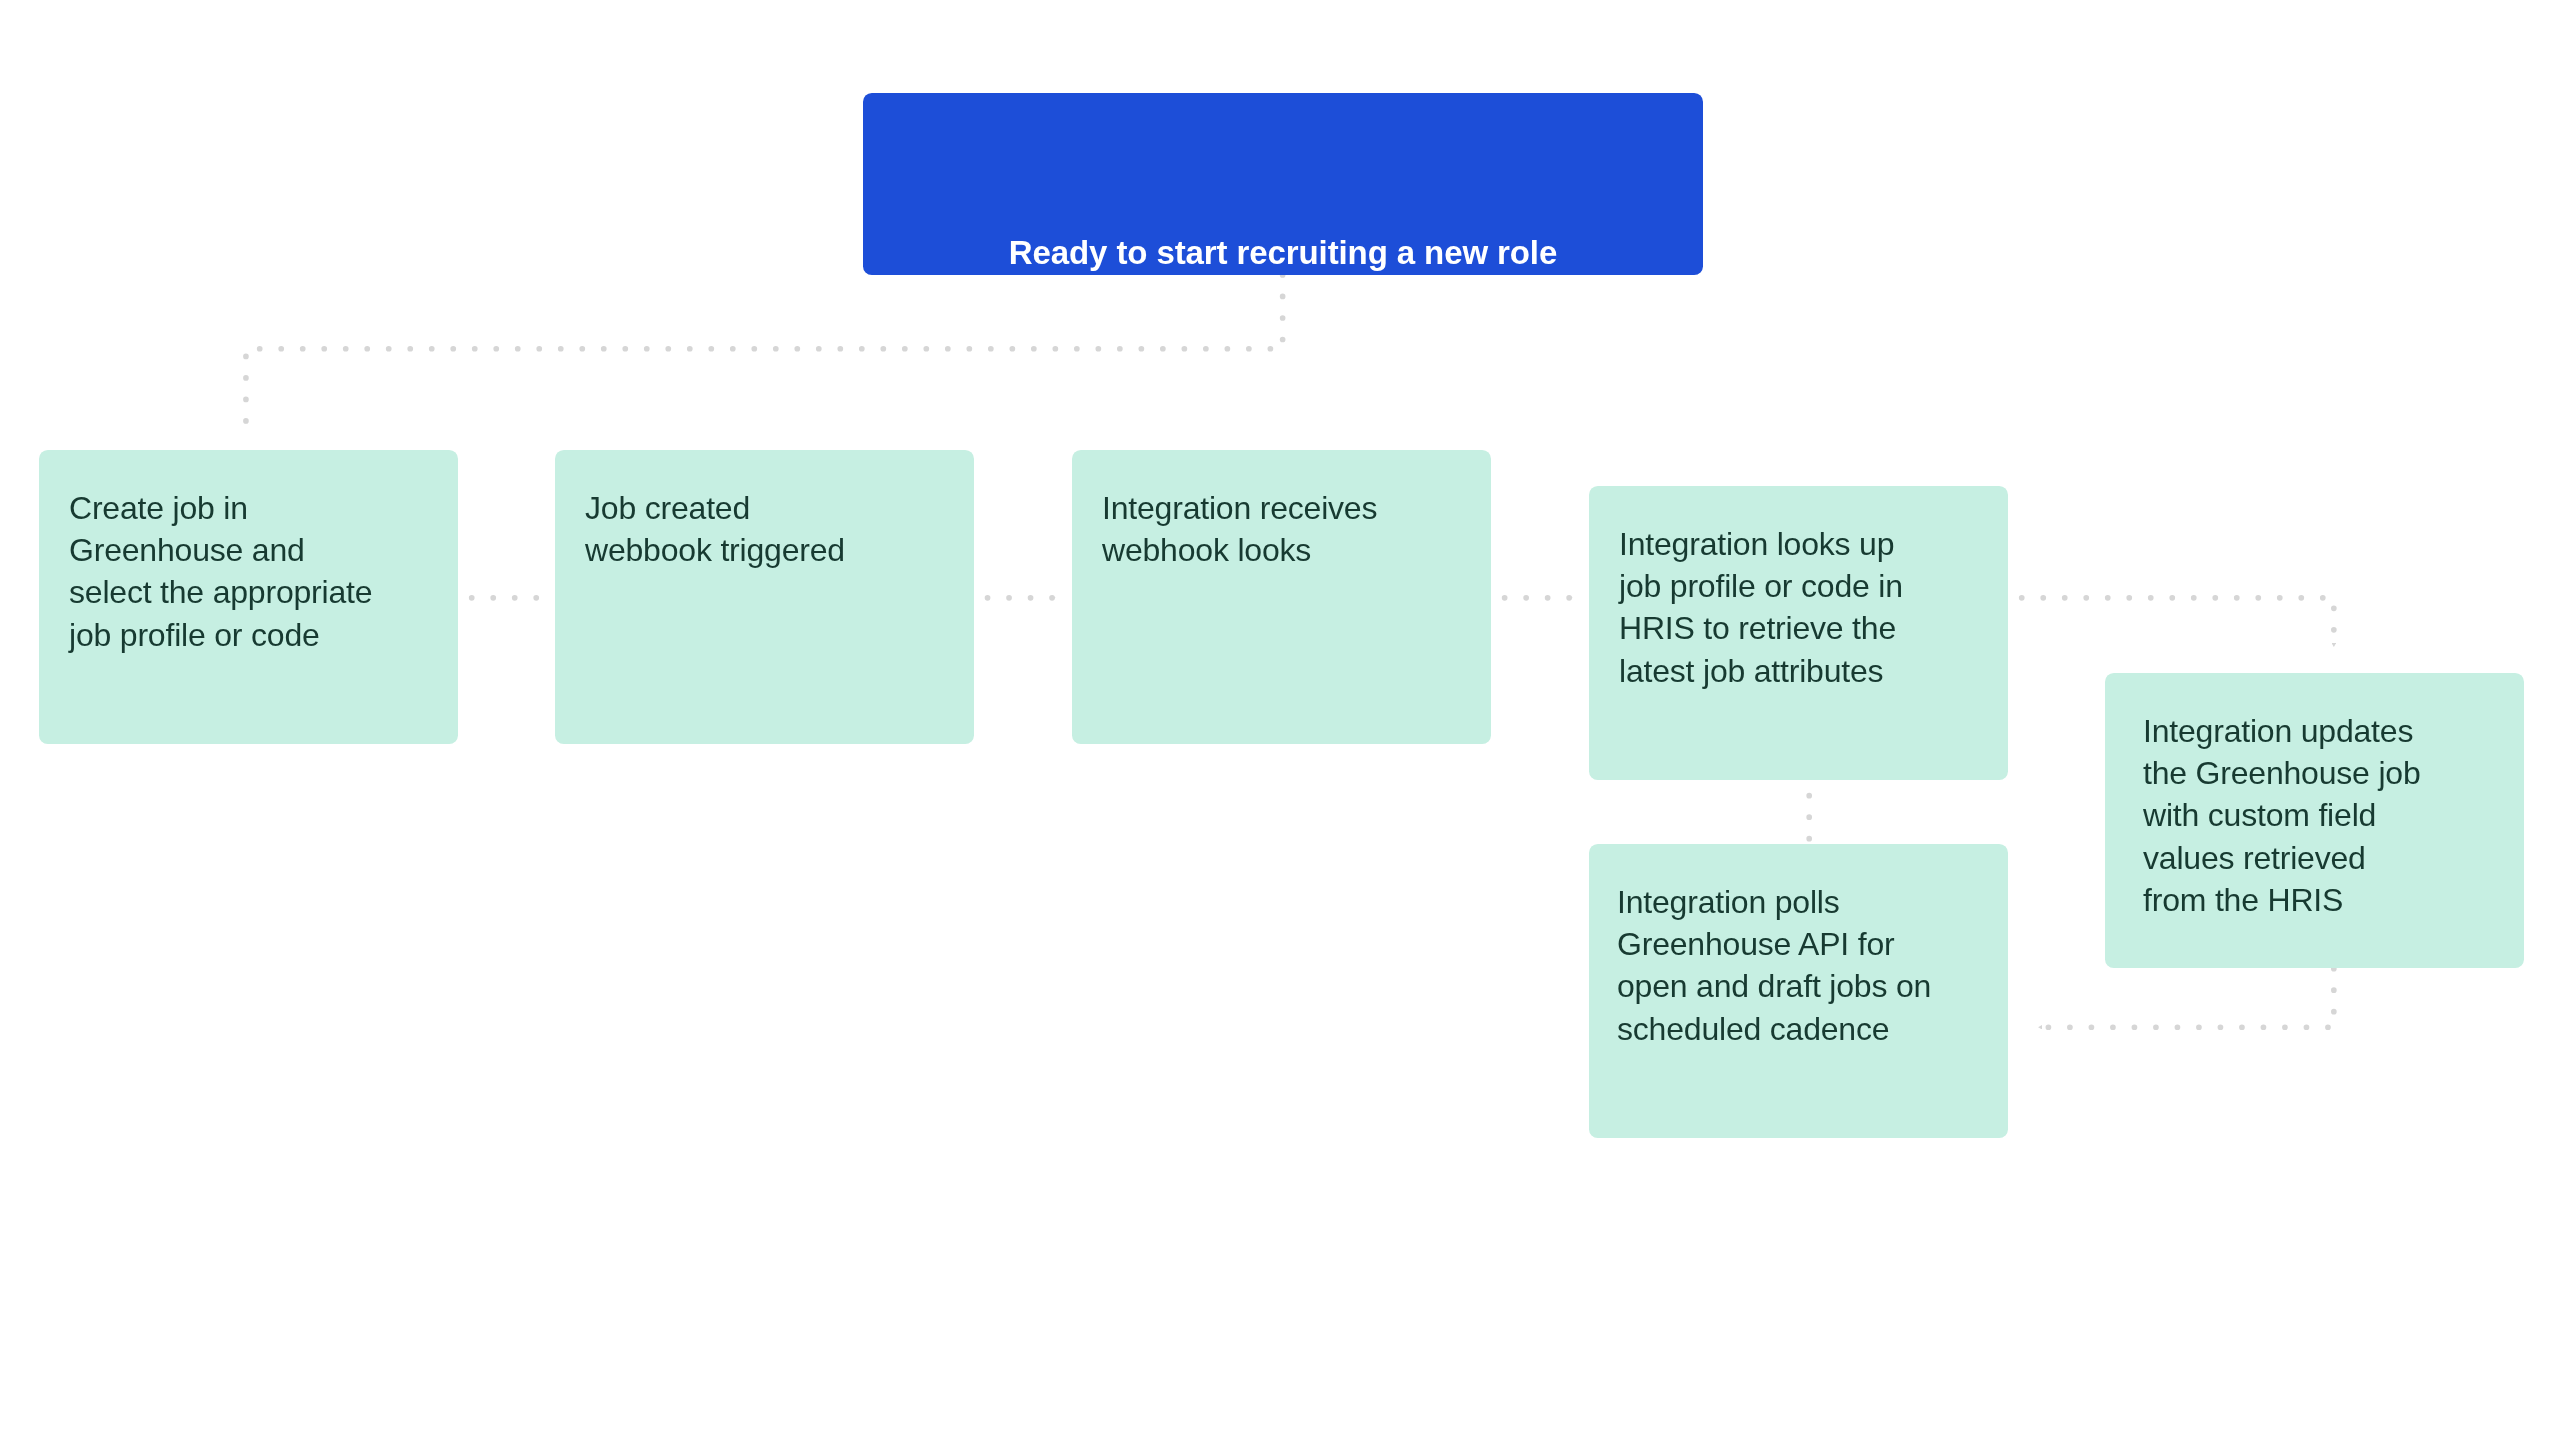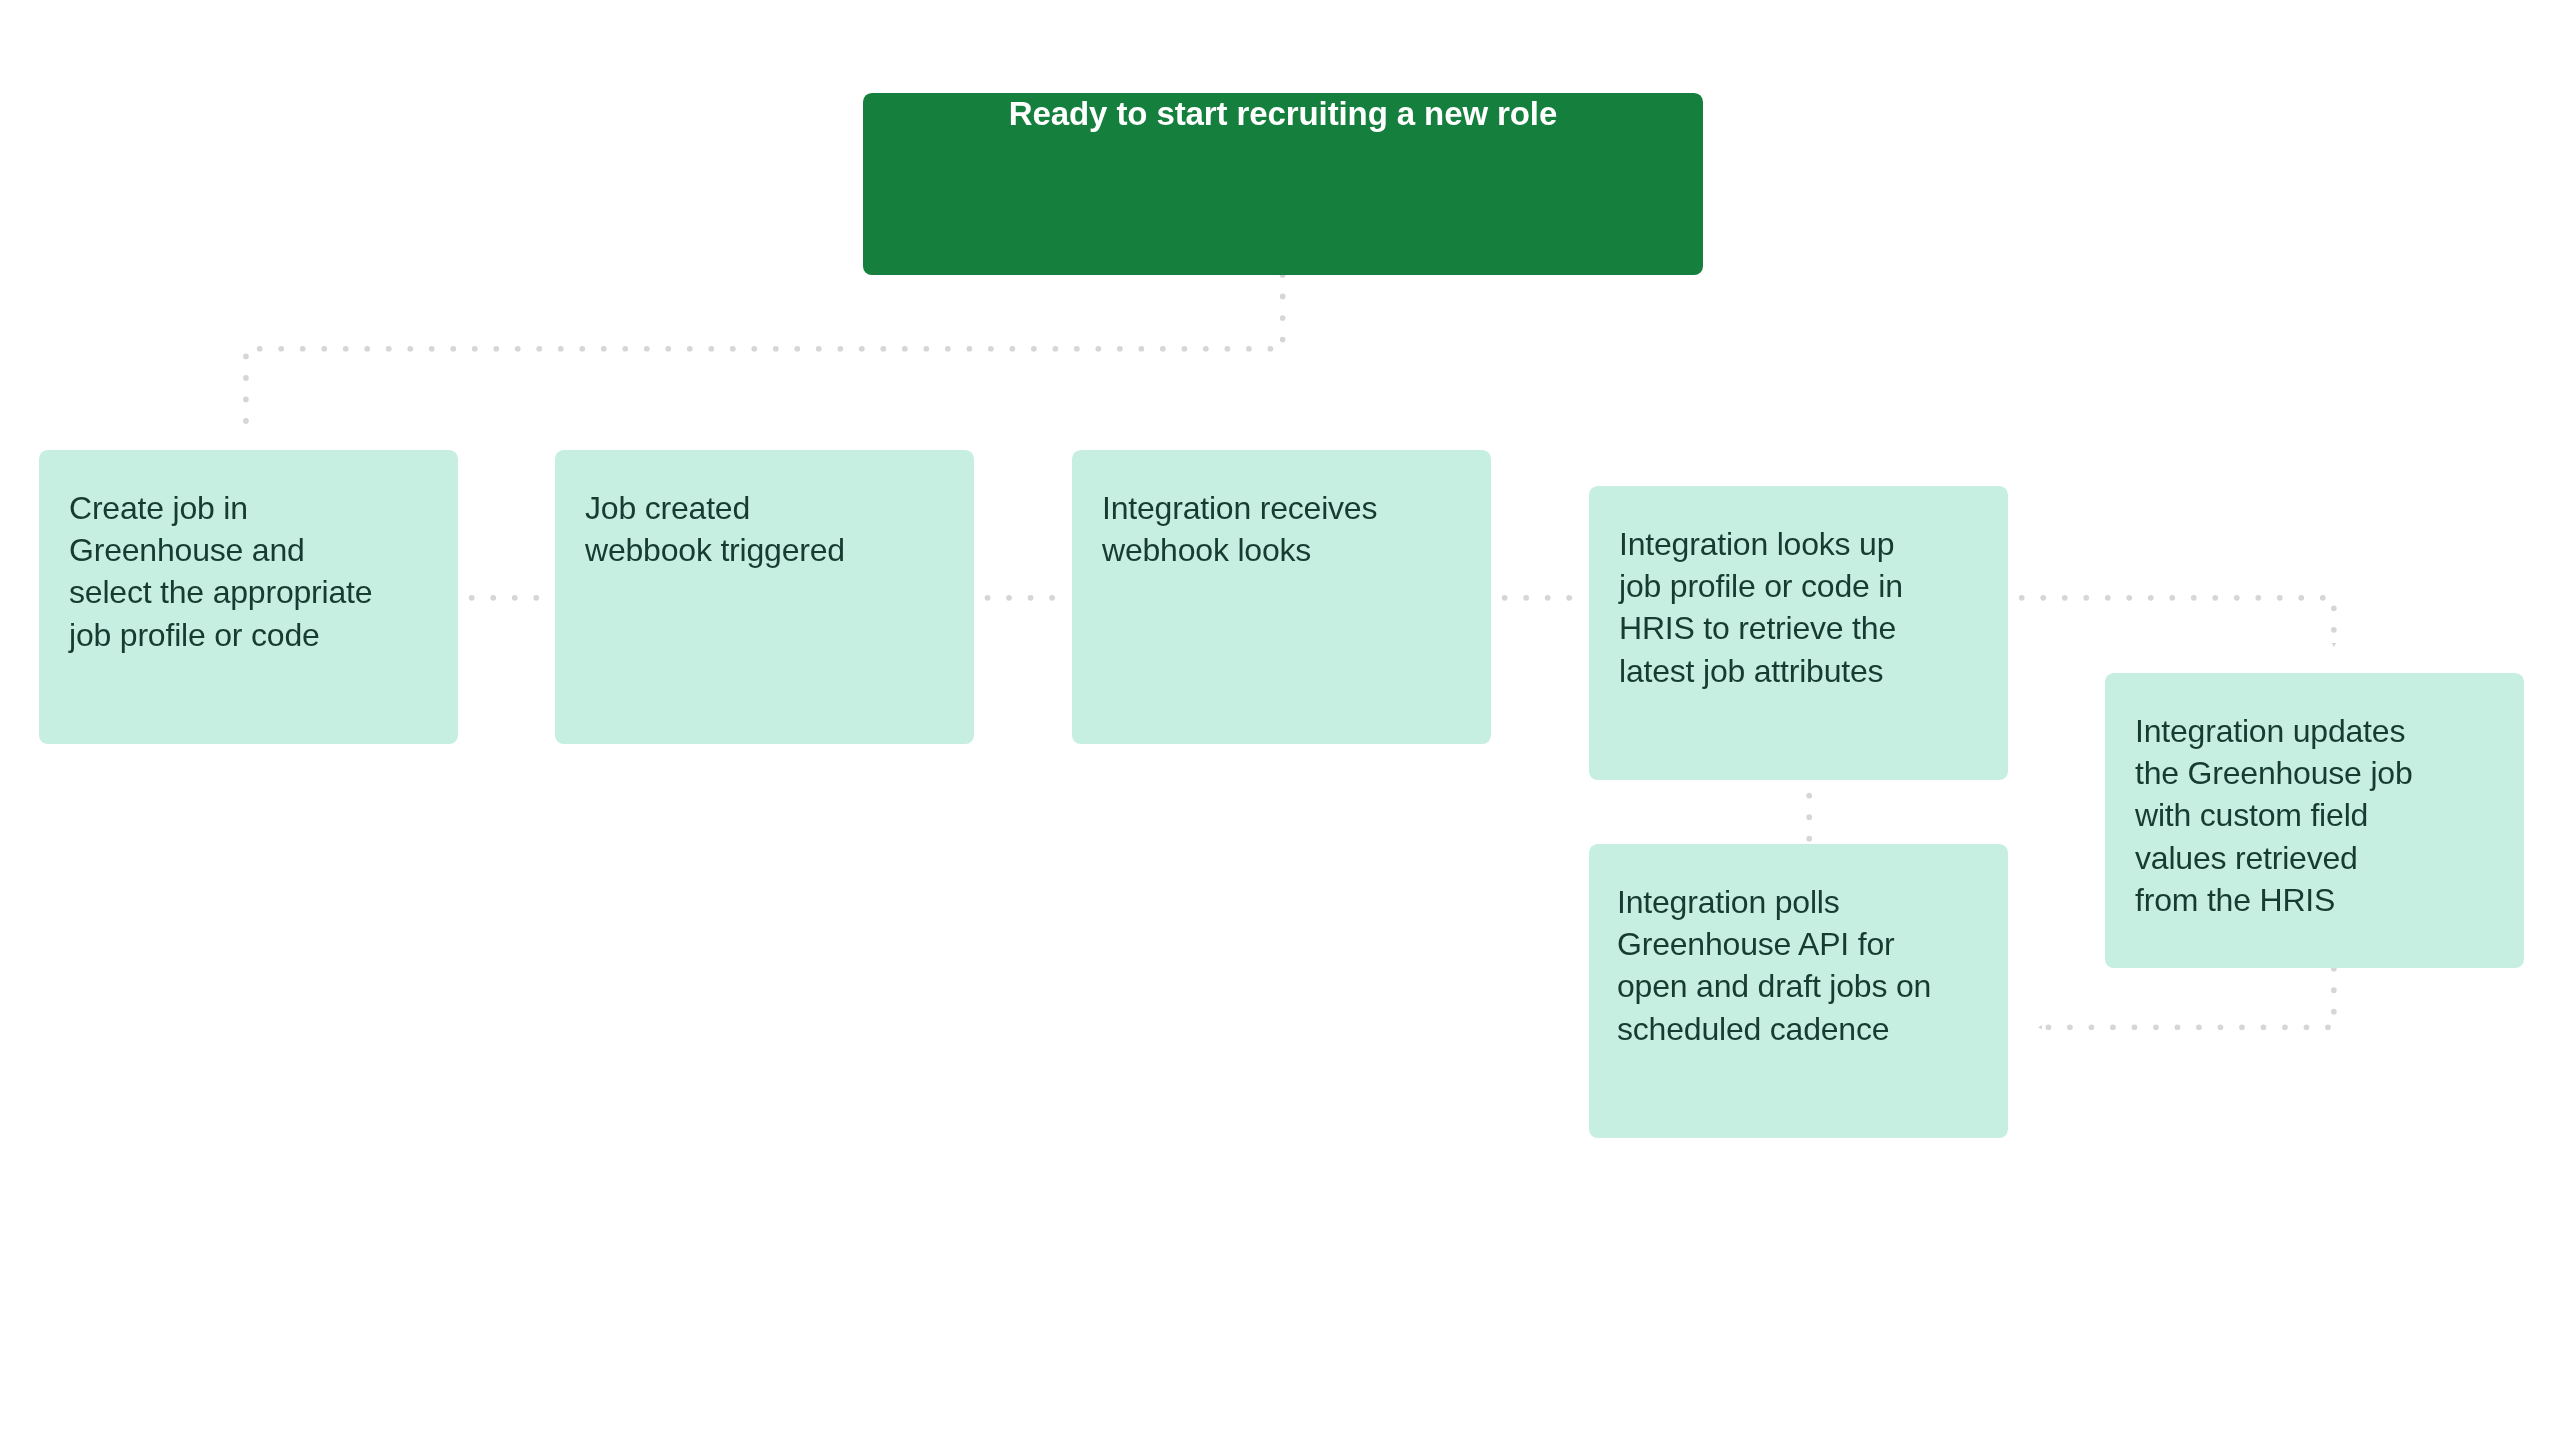--- a/index.html
+++ b/index.html
@@ -20,22 +20,22 @@
     width: 2576px;
     height: 1446px;
   }
   .node {
     position: absolute;
     box-sizing: border-box;
     border-radius: 8.8px;
     display: flex;
   }
   .node.start {
-    background: #15803d;
-    align-items: flex-start;
+    background: #1d4ed8;
+    align-items: flex-end;
     justify-content: center;
   }
   .node.step {
     background: #C6EFE2;
     align-items: flex-start;
     justify-content: flex-start;
   }
   .node-label {
     display: block;
     white-space: pre-line;
@@ -125,21 +125,21 @@
 webhook looks</span>
   </div>
 
   <div class="node step" style="left:1589px; top:450px; width:419px; height:294px; padding:37px 23px 0 30px;margin-top:36px;">
     <span class="node-label">Integration looks up
 job profile or code in
 HRIS to retrieve the
 latest job attributes</span>
   </div>
 
-  <div class="node step" style="left:2105px; top:673px; width:419px; height:295px; padding:37px 23px 0 30px;">
+  <div class="node step" style="left:2105px; top:673px; width:419px; height:295px; padding:37px 23px 0 38px;">
     <span class="node-label">Integration updates
 the Greenhouse job
 with custom field
 values retrieved
 from the HRIS</span>
   </div>
 
   <div class="node step" style="left:1589px; top:844px; width:419px; height:294px; padding:37px 15px 0 28px;">
     <span class="node-label">Integration polls
 Greenhouse API for

